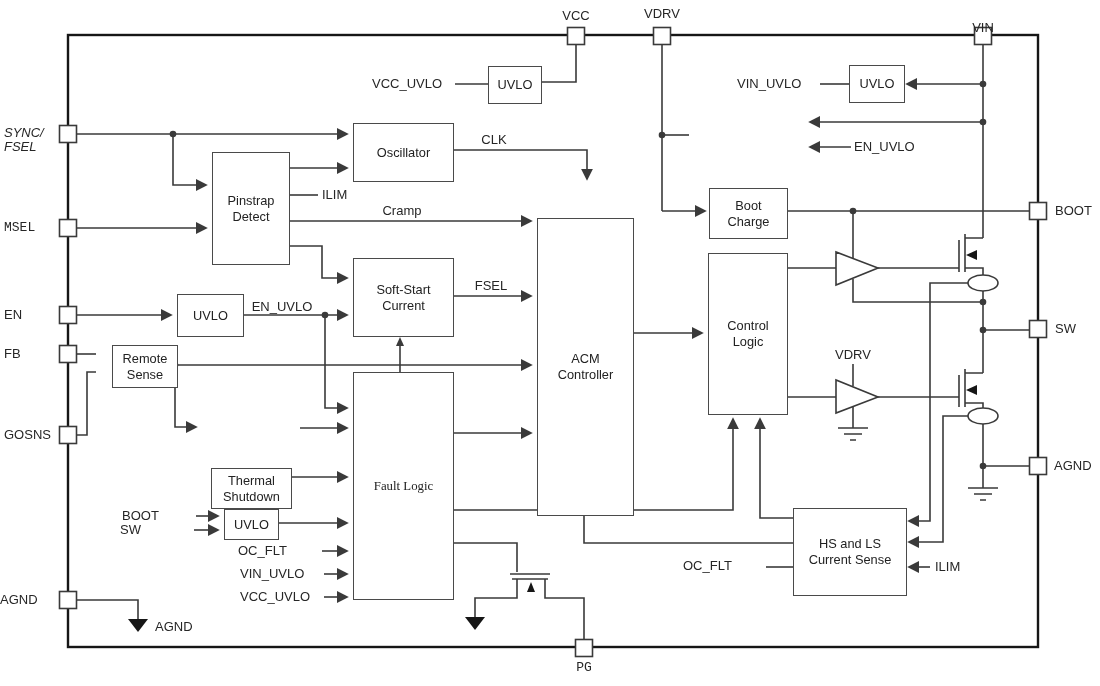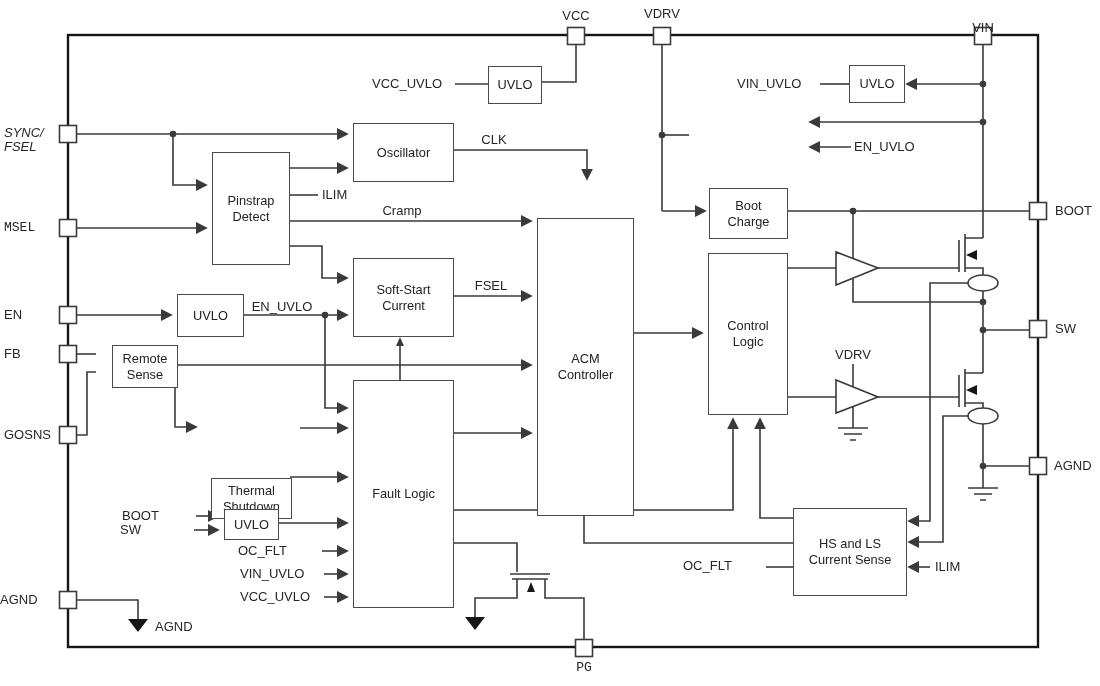--- a/index.html
+++ b/index.html
@@ -159,24 +159,24 @@
 
   <div class="block" style="left:488px;top:66px;width:52px;height:36px;">UVLO</div>
   <div class="block" style="left:212px;top:152px;width:76px;height:111px;">Pinstrap
 Detect</div>
   <div class="block" style="left:353px;top:123px;width:99px;height:57px;">Oscillator</div>
   <div class="block" style="left:353px;top:258px;width:99px;height:77px;">Soft-Start
 Current</div>
   <div class="block" style="left:177px;top:294px;width:65px;height:41px;">UVLO</div>
   <div class="block" style="left:112px;top:345px;width:64px;height:41px;">Remote
 Sense</div>
-  <div class="block" style="left:211px;top:478px;width:79px;height:39px;">Thermal
+  <div class="block" style="left:211px;top:468px;width:79px;height:39px;">Thermal
 Shutdown</div>
   <div class="block" style="left:224px;top:509px;width:53px;height:29px;">UVLO</div>
-  <div class="block" style="left:353px;top:380px;width:99px;height:226px;">Fault Logic</div>
+  <div class="block" style="left:353px;top:372px;width:99px;height:226px;font-family:Liberation Serif, serif;">Fault Logic</div>
   <div class="block" style="left:537px;top:178px;width:95px;height:296px;margin-top:40px;">ACM
 Controller</div>
   <div class="block" style="left:708px;top:253px;width:78px;height:160px;">Control
 Logic</div>
   <div class="block" style="left:849px;top:65px;width:54px;height:36px;">UVLO</div>
   <div class="block" style="left:709px;top:188px;width:77px;height:49px;">Boot
 Charge</div>
   <div class="block" style="left:793px;top:501px;width:112px;height:86px;margin-top:7px;">HS and LS
 Current Sense</div>
 

